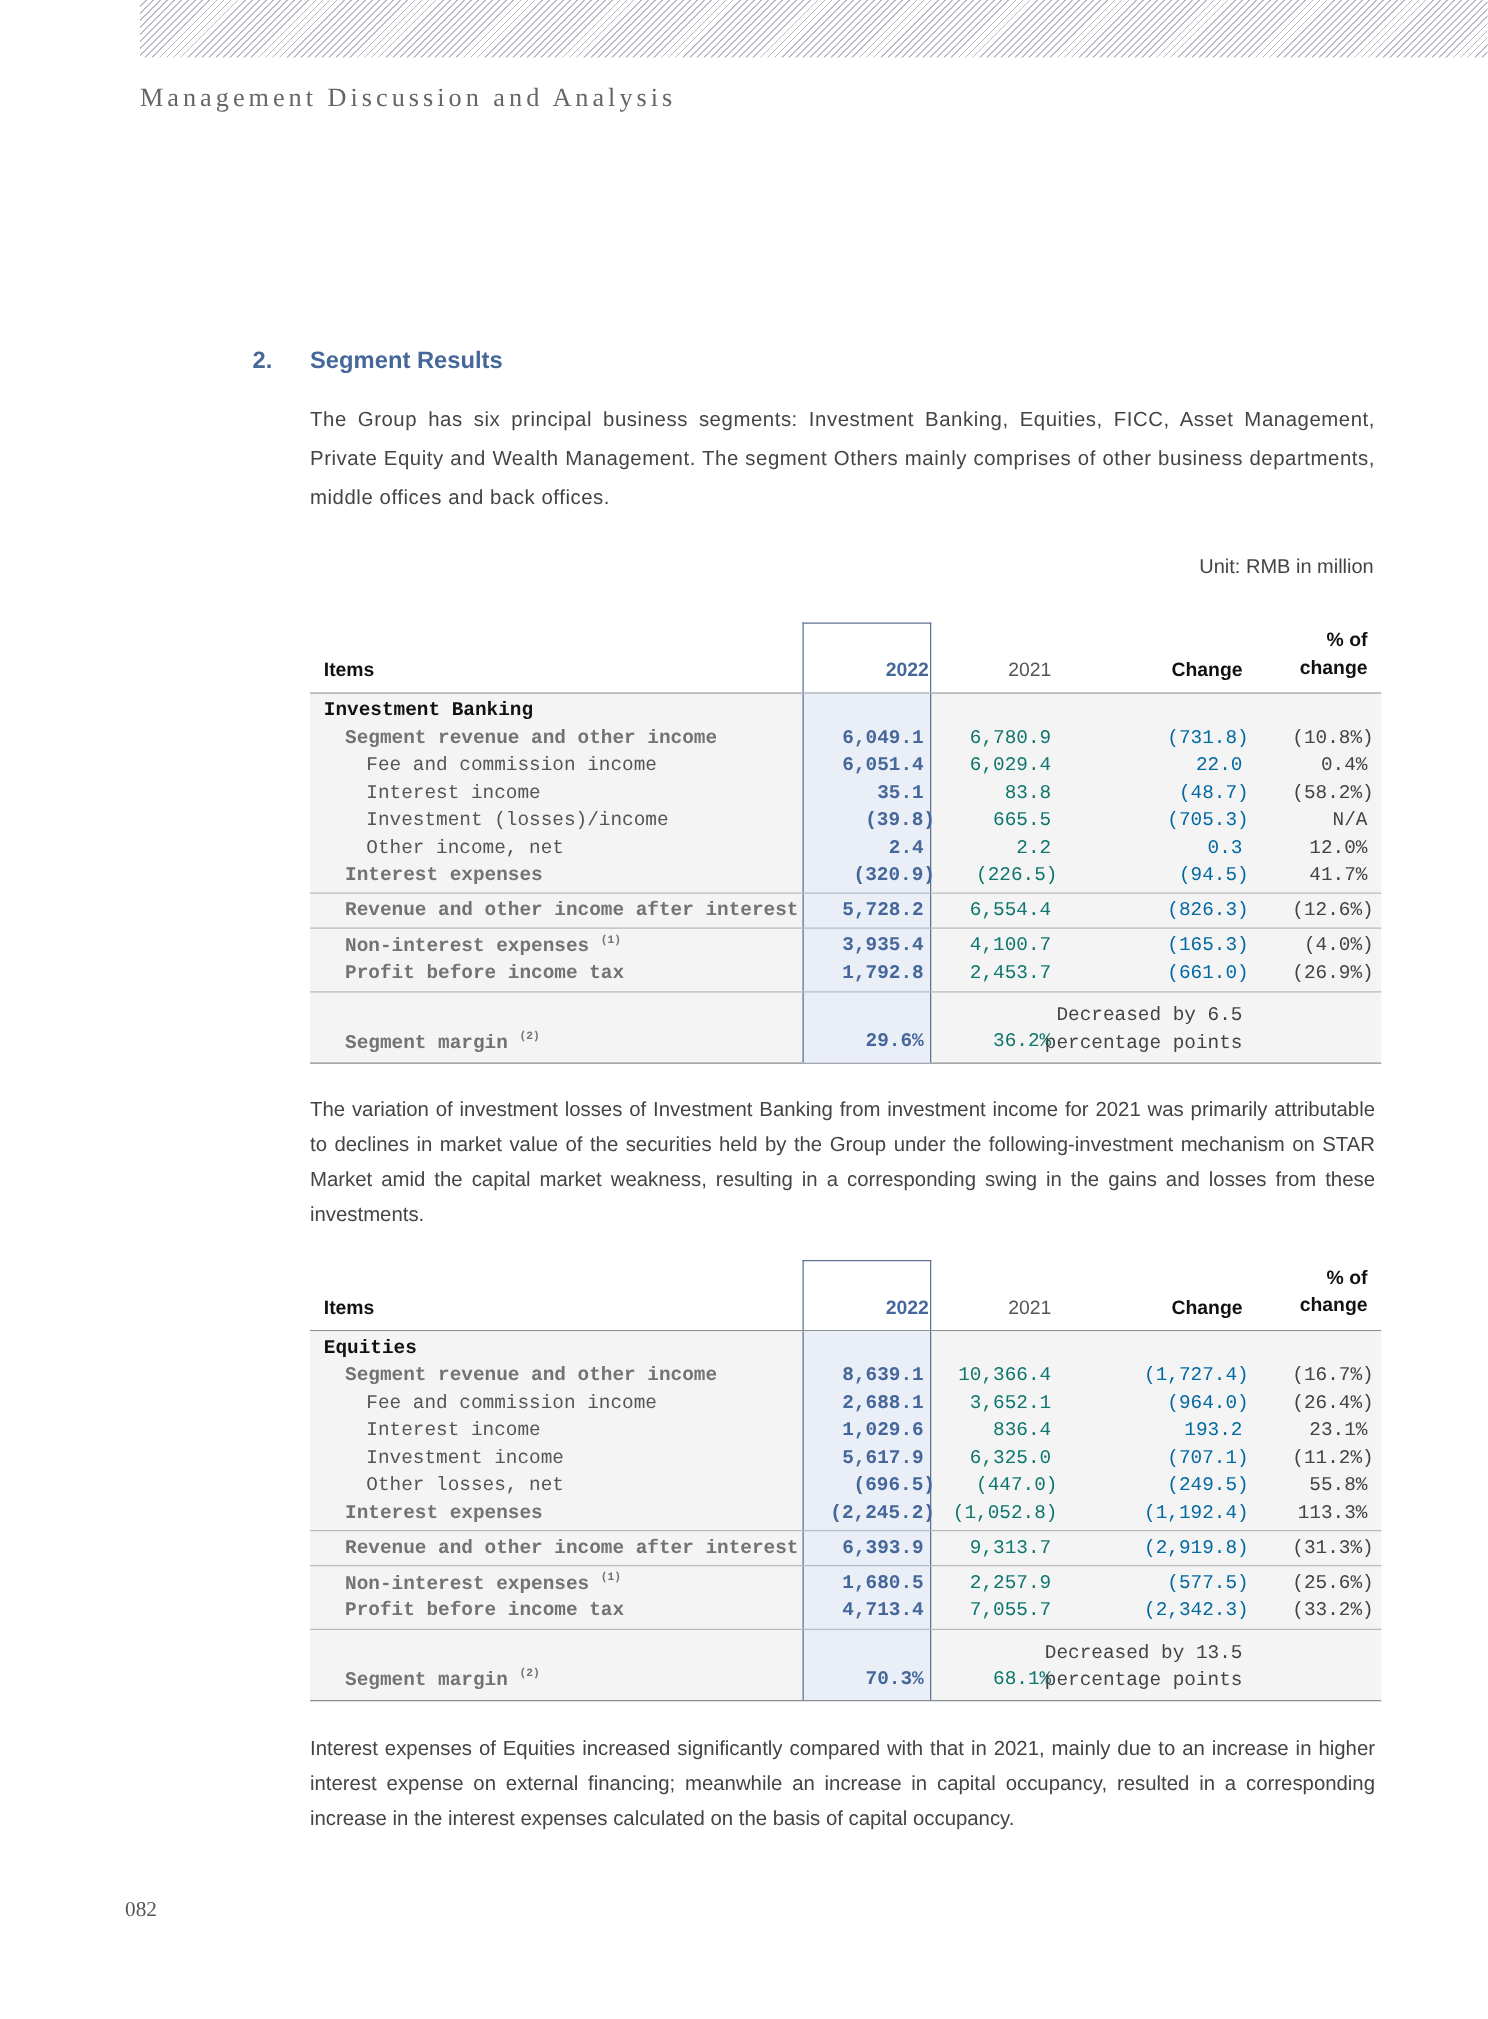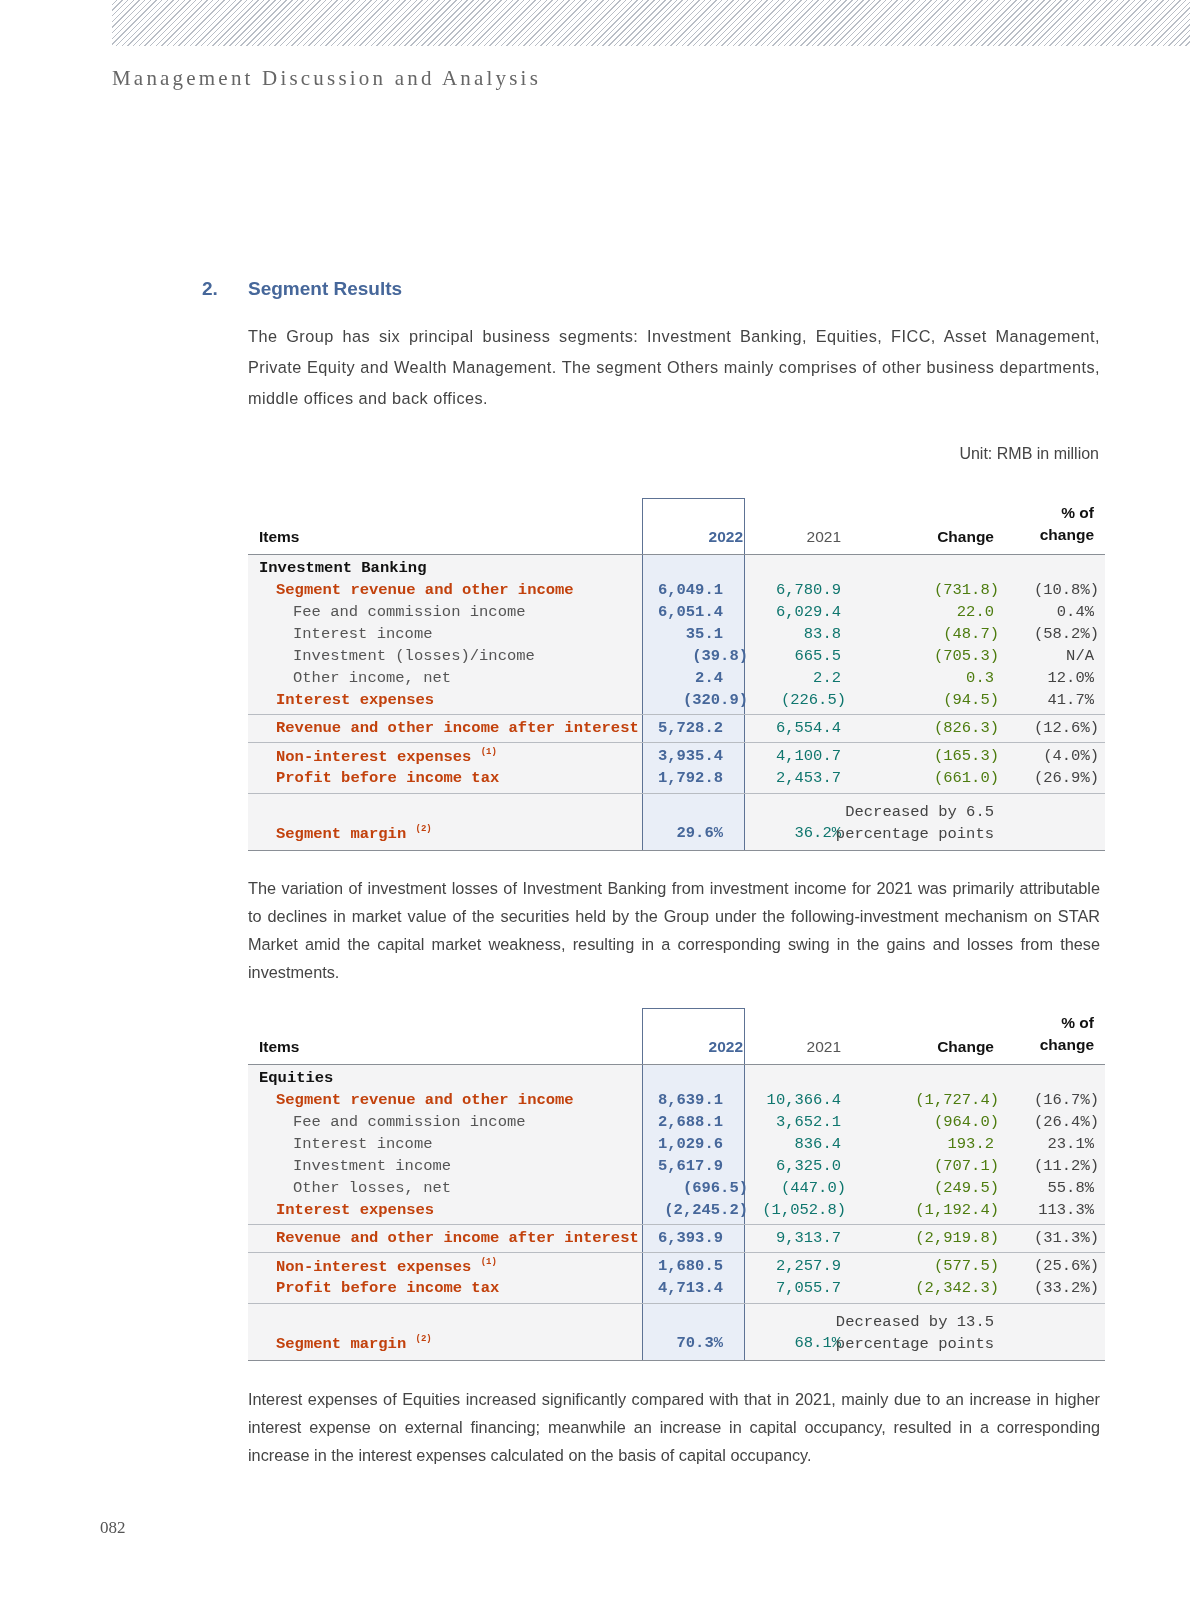--- a/index.html
+++ b/index.html
@@ -28,27 +28,27 @@
   .box22b { position: absolute; left: 394px; width: 101px; top: 0; bottom: 0;
             border-left: 1.3px solid #5d7294; border-right: 1.3px solid #5d7294;
             background: #e9eef7; }
   .body { position: relative; background: #f4f4f5; border-bottom: 1.5px solid #8a8f96; font-family: Liberation Mono, monospace; }
   .grp { position: relative; }
   .grp + .grp { border-top: 1px solid #b8bcc2; }
   .row { position: relative; height: 22px; font-size: 15.5px; }
   .row .lbl { position: absolute; top: 2px; white-space: nowrap; }
   .row .v { position: absolute; top: 2px; text-align: right; white-space: nowrap; }
   .l0 { left: 11px; font-weight: bold; color: #111; }
-  .l1 { left: 28px; font-weight: bold; color: #c2410c; }
+  .l1 { left: 28px; font-weight: bold; color: #737373; }
   .l2 { left: 45px; color: #555; font-weight: 300; }
-  .c22 { right: 382px; color: #46679a; font-weight: bold; }
+  .c22 { right: 366px; color: #46679a; font-weight: bold; }
   .c22p { right: 357px; }
   .c21 { right: 264px; color: #0f766e; font-weight: 300; }
   .c21p { right: 259px; }
-  .cch { right: 111px; color: #4d7c0f; font-weight: 300; }
+  .cch { right: 111px; color: #0369a1; font-weight: 300; }
   .cchp { right: 106px; }
   .cpct { right: 6px; color: #444; font-weight: 300; }
   sup { font-size: 9px; vertical-align: 7px; font-weight: bold; }
   .h-items { left: 11px; font-weight: bold; color: #111; text-align: right; }
   .h-22 { right: 362px; font-weight: bold; color: #46679a; }
   .h-21 { right: 264px; color: #555; font-weight: 300; }
   .h-ch { right: 111px; font-weight: bold; color: #111; }
   .h-pc { right: 11px; font-weight: bold; color: #111; text-align: right; line-height: 22px; }
   .page-num { position: absolute; left: 100px; top: 1518px; font-family: "Liberation Serif", "DejaVu Serif", serif;
               font-size: 17px; color: #555; }

